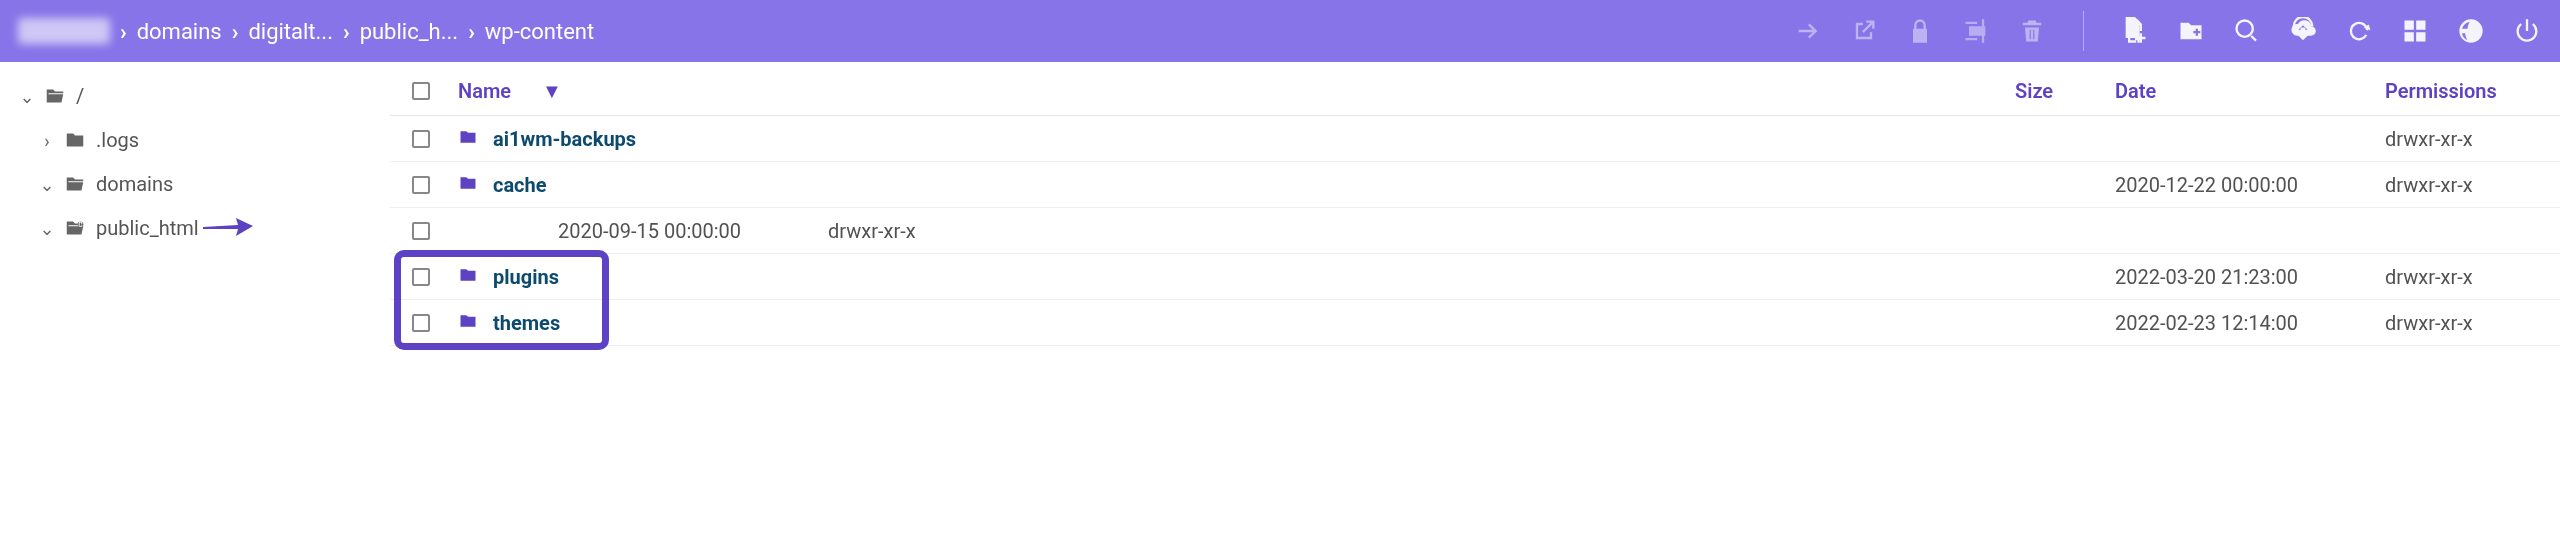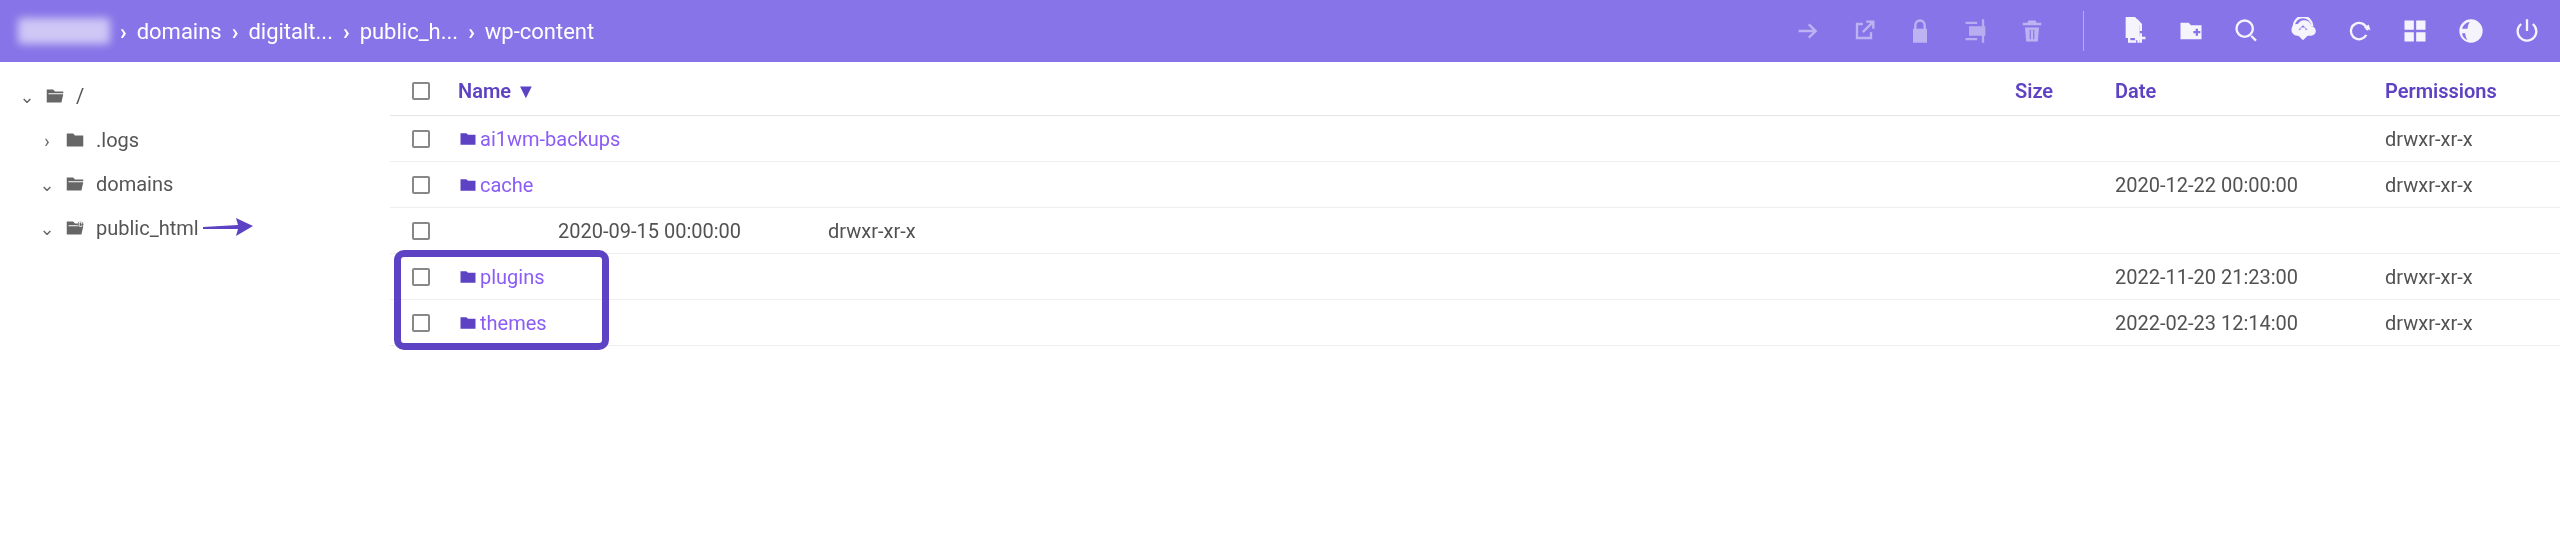--- a/index.html
+++ b/index.html
@@ -63,27 +63,27 @@
 .fl-row {
   display: flex;
   align-items: center;
   height: 46px;
   padding-left: 22px;
   font-size: 20px;
   color: #525252;
   border-bottom: 1px solid #eee;
 }
 .col-check { width: 46px; display: flex; align-items: center; }
-.col-name { flex: 1; display: flex; align-items: flex-end; gap: 0; }
+.col-name { flex: 1; display: flex; align-items: flex-start; gap: 13px; }
 .col-size { width: 100px; }
 .col-date { width: 270px; }
 .col-perm { width: 175px; }
 .folder-icon { width: 22px; height: 22px; display: inline-flex; }
 .folder-icon svg { width: 20px; height: 20px; fill: #5e42c4; }
-.fname { color: #8b5cf6; font-weight: 400; cursor: pointer; }
+.fname { color: #0c4a6e; font-weight: 700; cursor: pointer; }
 .fl-header .col-name, .fl-header .col-size, .fl-header .col-date, .fl-header .col-perm { color: #5e42c4; }
 
 input[type=checkbox] {
   width: 18px; height: 18px; cursor: pointer;
   border: 2px solid #888; border-radius: 2px; appearance: none;
 }
 
 
 .highlight-box {
   position: absolute;
@@ -283,21 +283,21 @@
           </span>
           <span class="col-name">
             <span class="folder-icon">
               <svg viewBox="0 0 24 24">
                 <path d="M3 5h7l2 2h9v12H3z"></path>
               </svg>
             </span>
             <span class="fname">plugins</span>
           </span>
           <span class="col-size"></span>
-          <span class="col-date">2022-11-20 21:23:00</span>
+          <span class="col-date">2022-03-20 21:23:00</span>
           <span class="col-perm">drwxr-xr-x</span>
         </div>
         <div class="fl-row">
           <span class="col-check">
             <input type="checkbox" style="">
           </span>
           <span class="col-name">
             <span class="folder-icon">
               <svg viewBox="0 0 24 24">
                 <path d="M3 5h7l2 2h9v12H3z"></path>

